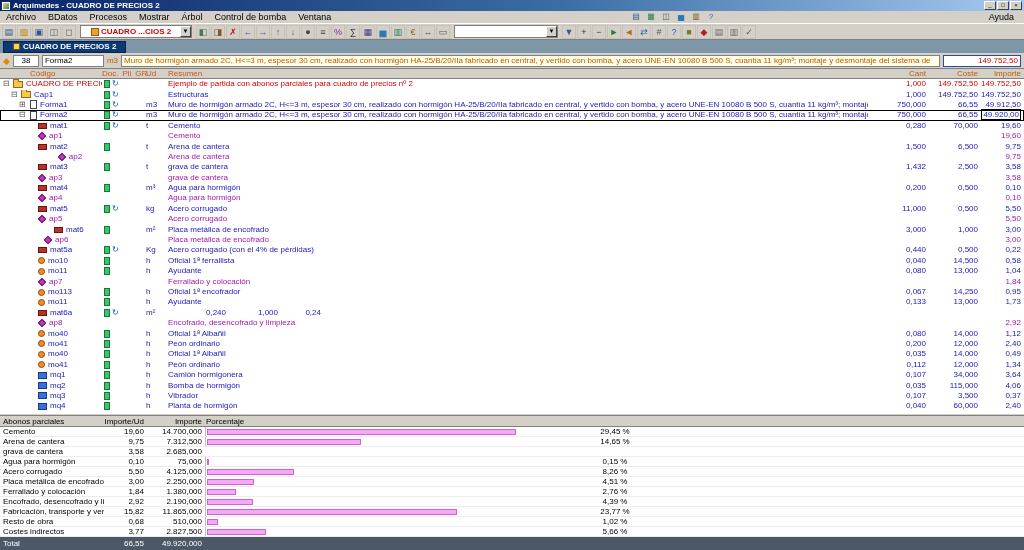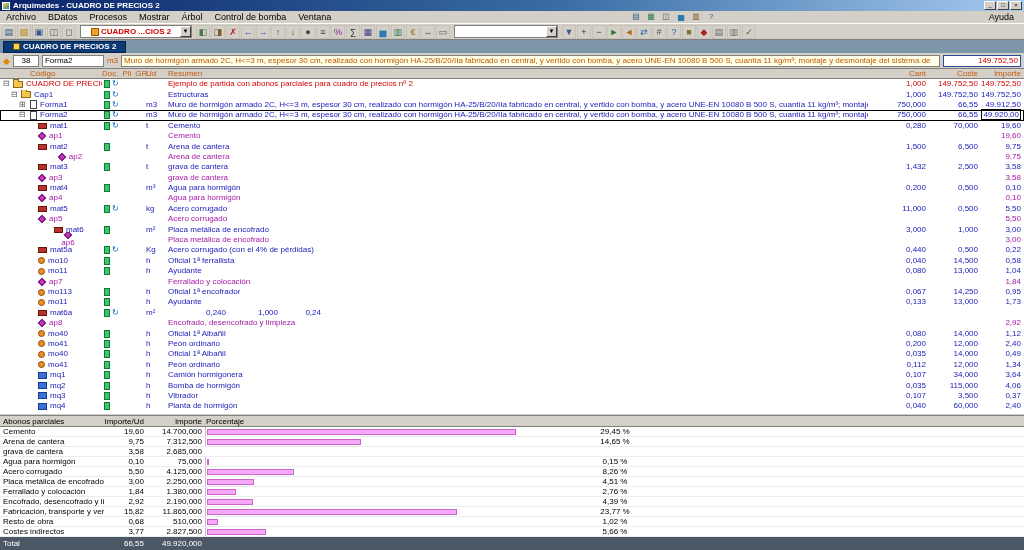--- a/index.html
+++ b/index.html
@@ -421,21 +421,21 @@
       <span class="c-flags">
         <span class="i-doc"></span>
       </span>
       <span class="c-ud">m²</span>
       <span class="c-res">Placa metálica de encofrado</span>
       <span class="c-cant">3,000</span>
       <span class="c-coste">1,000</span>
       <span class="c-imp"><span>3,00</span></span>
     </div>
     <div class="grow t-ap">
-      <span class="c-tree" style="padding-left: 33px; flex-direction: column;">
+      <span class="c-tree" style="padding-left: 33px;">
         <span class="expander"></span>
         <span class="i-ap"></span>
         <span class="code-text">ap6</span>
       </span>
       <span class="c-flags"></span>
       <span class="c-ud"></span>
       <span class="c-res">Placa metálica de encofrado</span>
       <span class="c-cant"></span>
       <span class="c-coste"></span>
       <span class="c-imp"><span>3,00</span></span>

